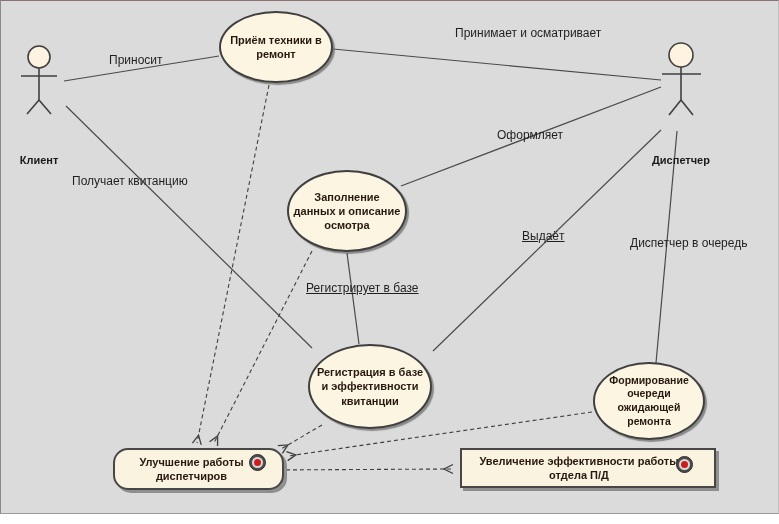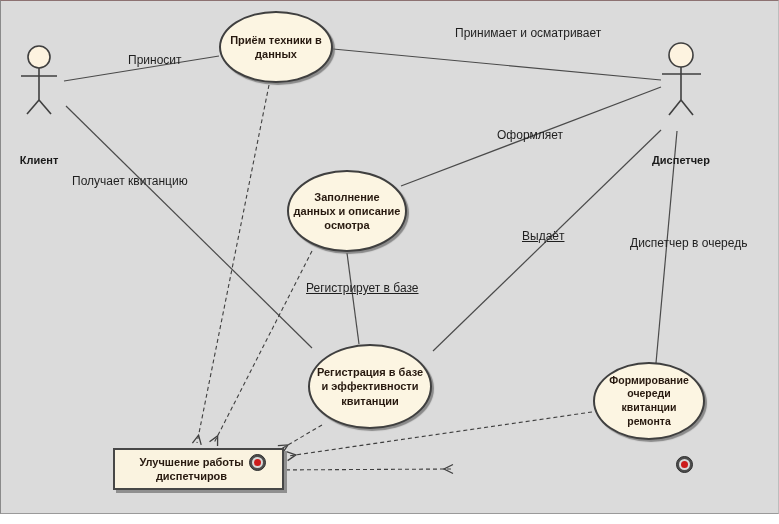--- a/index.html
+++ b/index.html
@@ -71,46 +71,50 @@
       <circle cx="26" cy="15" r="12" fill="#fdf3e0"></circle>
       <line x1="26" y1="27" x2="26" y2="60"></line>
       <line x1="7" y1="34" x2="46" y2="34"></line>
       <line x1="26" y1="60" x2="14" y2="75"></line>
       <line x1="26" y1="60" x2="38" y2="75"></line>
     </g>
   </svg>
   <div class="actor-label" style="left:645px;top:114px;width:72px;">Диспетчер</div>
 
   <div class="uc" style="left:219px;top:11px;width:110px;height:68px;">Приём техники в
-данных</div>
+ремонт</div>
   <div class="uc" style="left:287px;top:170px;width:116px;height:78px;">Заполнение
 данных и описание
 осмотра</div>
   <div class="uc" style="left:308px;top:344px;width:120px;height:81px;">Регистрация в базе
 и эффективности
 квитанции</div>
   <div class="uc" style="left:593px;top:362px;width:108px;height:74px;font-size:10.5px;">Формирование
 очереди
-квитанции
+ожидающей
 ремонта</div>
 
-  <div class="goal" style="left:113px;top:448px;width:153px;height:38px;padding-right:14px;">
+  <div class="goal" style="left:113px;top:448px;width:153px;height:38px;padding-right:14px;border-radius:15px;">
     <span>Улучшение работы
 диспетчиров</span>
   </div>
   <div class="goal-icon" style="left:249px;top:454px;">
     <span class="ring"></span>
       <span class="dot"></span>
   </div>
 
+  <div class="goal" style="left:460px;top:448px;width:234px;height:36px;padding-right:18px;">
+    <span>Увеличение эффективности работы
+отдела П/Д</span>
+  </div>
   <div class="goal-icon" style="left:676px;top:456px;">
     <span class="ring"></span>
       <span class="dot"></span>
   </div>
 
-  <div class="edge-label" style="left:128px;top:53px;">Приносит</div>
+  <div class="edge-label" style="left:109px;top:53px;">Приносит</div>
   <div class="edge-label" style="left:455px;top:26px;">Принимает и осматривает</div>
   <div class="edge-label" style="left:497px;top:128px;">Оформляет</div>
   <div class="edge-label" style="left:72px;top:159px;margin-top:15px;">Получает квитанцию</div>
   <div class="edge-label" style="left:306px;top:281px;text-decoration:underline;">Регистрирует в базе</div>
   <div class="edge-label" style="left:522px;top:229px;text-decoration:underline;">Выдаёт</div>
   <div class="edge-label" style="left:630px;top:236px;">Диспетчер в очередь</div>
 </div>
 
 </body></html>

